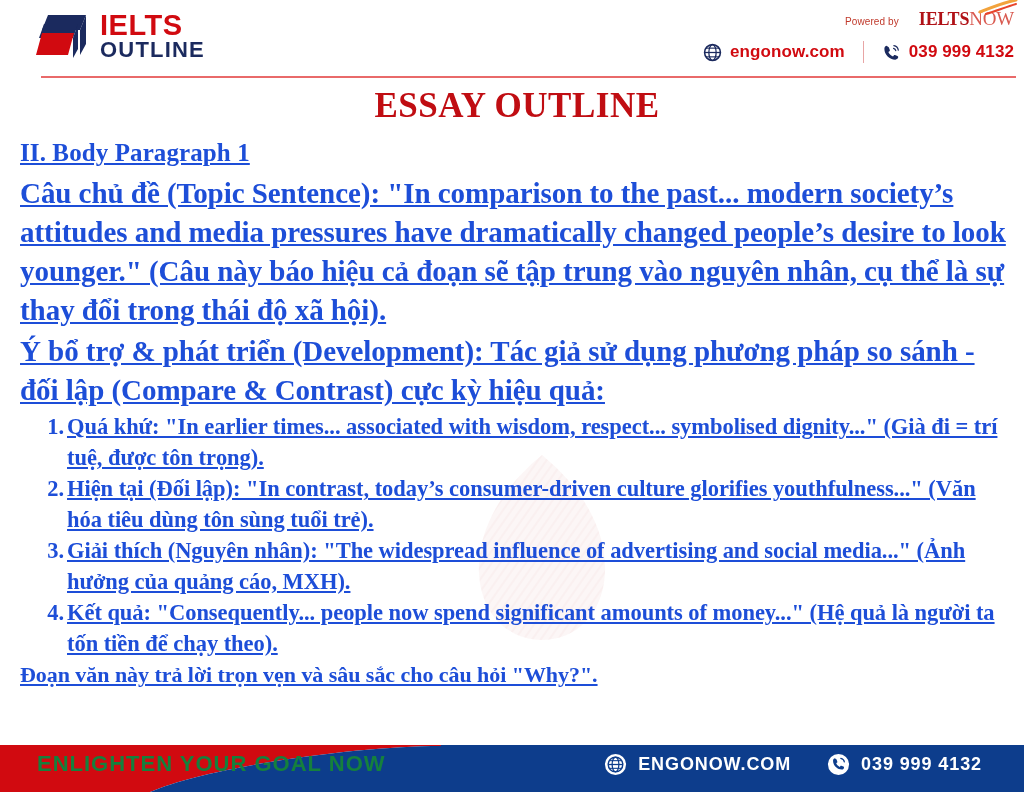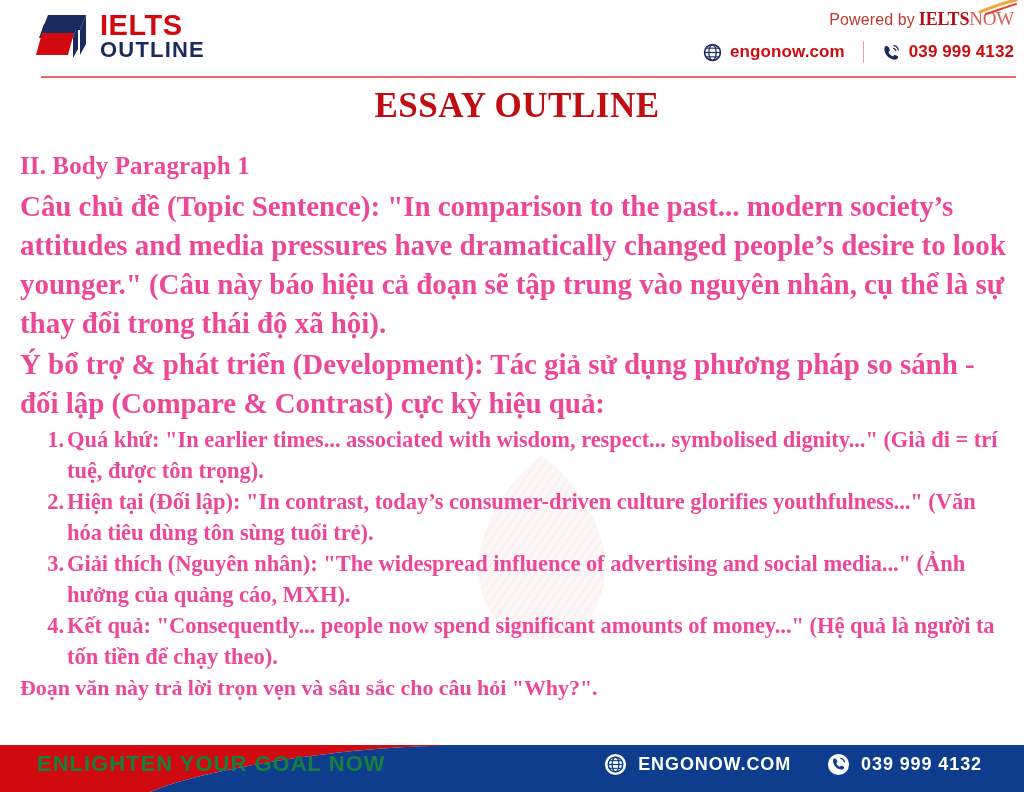--- a/index.html
+++ b/index.html
@@ -72,23 +72,23 @@
   .powered-by {
     position: absolute;
     right: 26px;
     top: 8px;
     display: flex;
     align-items: baseline;
     white-space: nowrap;
   }
   .pb-label {
     font-family: "Liberation Sans", sans-serif;
-    font-size: 16px;
+    font-size: 10px;
     color: #c0392b;
-    margin-right: 4px;
+    margin-right: 20px;
     letter-spacing: 0.1px;
   }
   .pb-engo {
     font-family: "Liberation Serif", serif;
     font-size: 18px;
     font-weight: 700;
     color: #b01116;
     letter-spacing: -0.2px;
   }
   .pb-now {
@@ -152,24 +152,25 @@
     color: #c00d12;
     letter-spacing: 0.5px;
     z-index: 3;
     padding-left: 10px;
   }
 
   
   .content {
     position: absolute;
     left: 20px;
-    top: 150px;
+    top: 137px;
     width: 986px;
     z-index: 2;
-    color: #ec4899;
+    color: #1d4ed8;
+    text-decoration: underline;
   }
 
   .heading {
     font-size: 25px;
     font-weight: 700;
     line-height: 1.30;
     margin-bottom: 4px;
     letter-spacing: 0.1px;
   }
 

